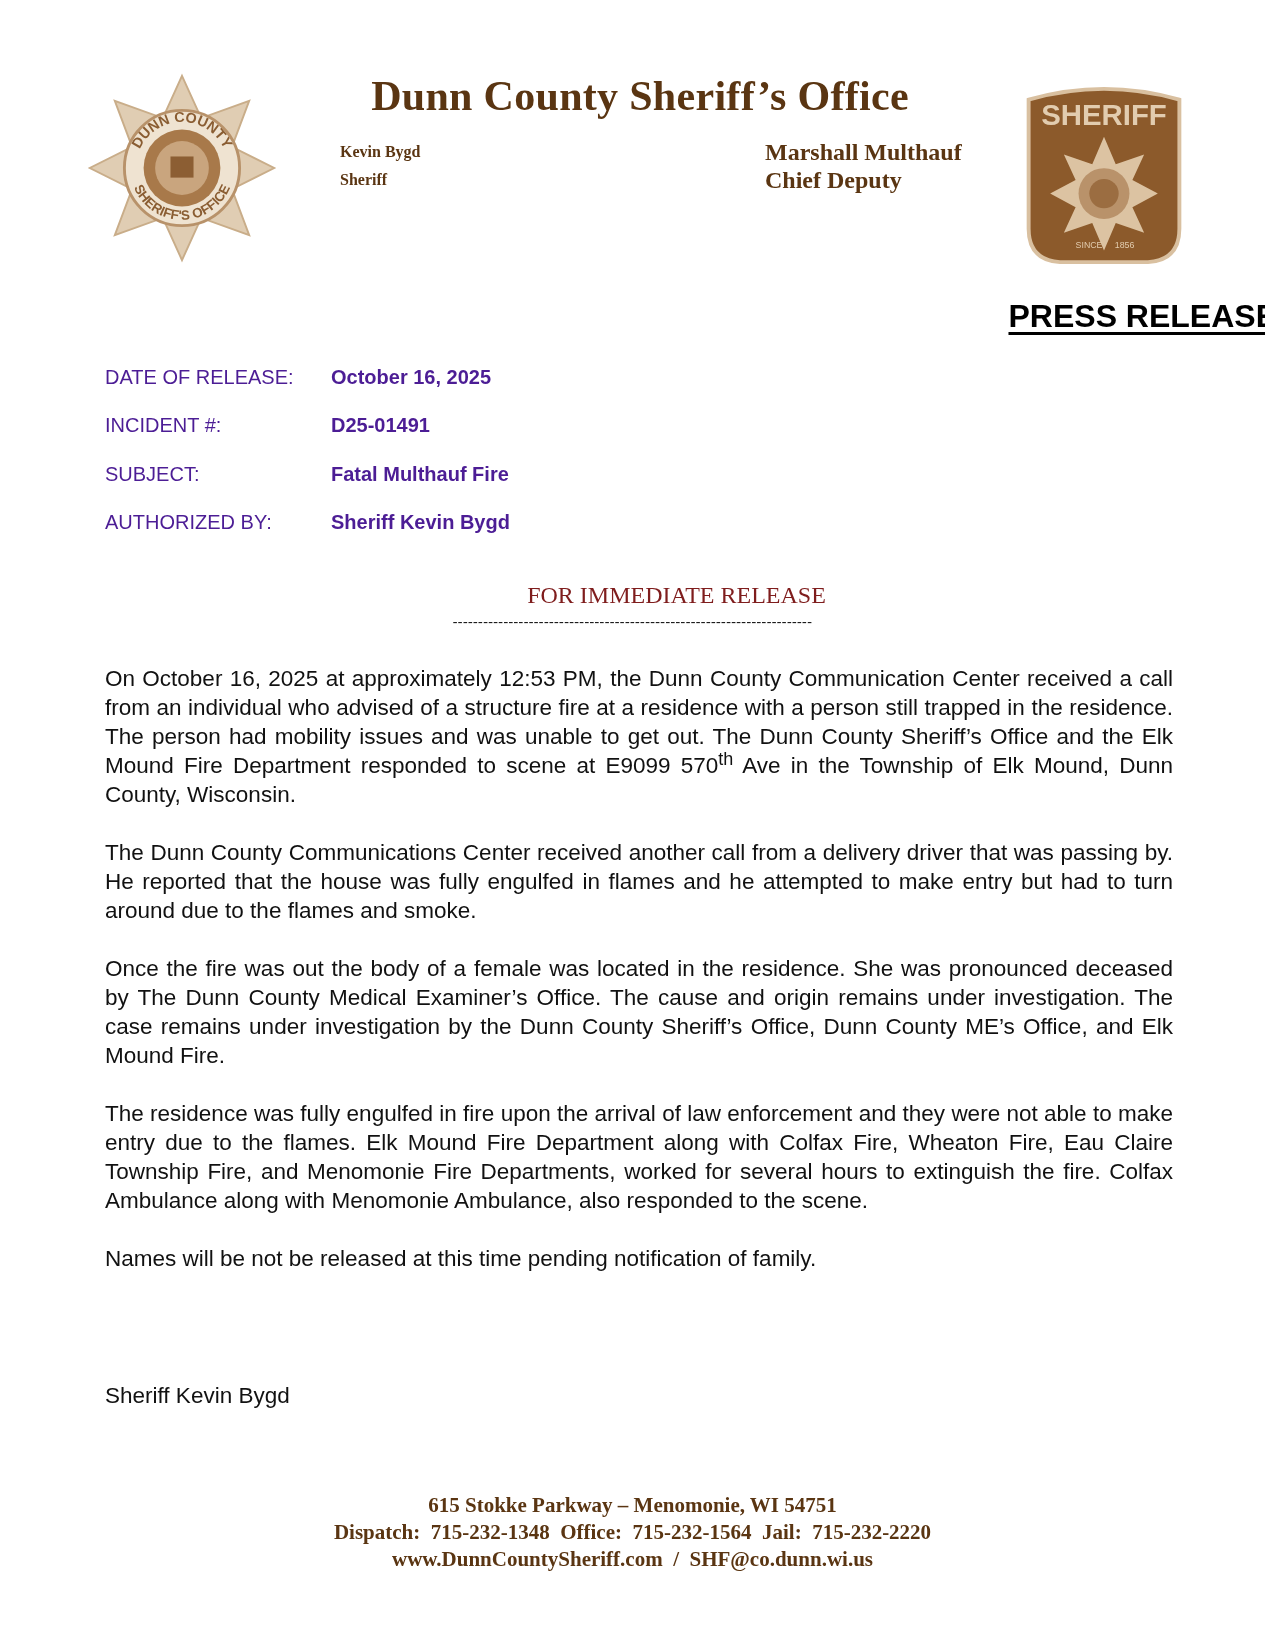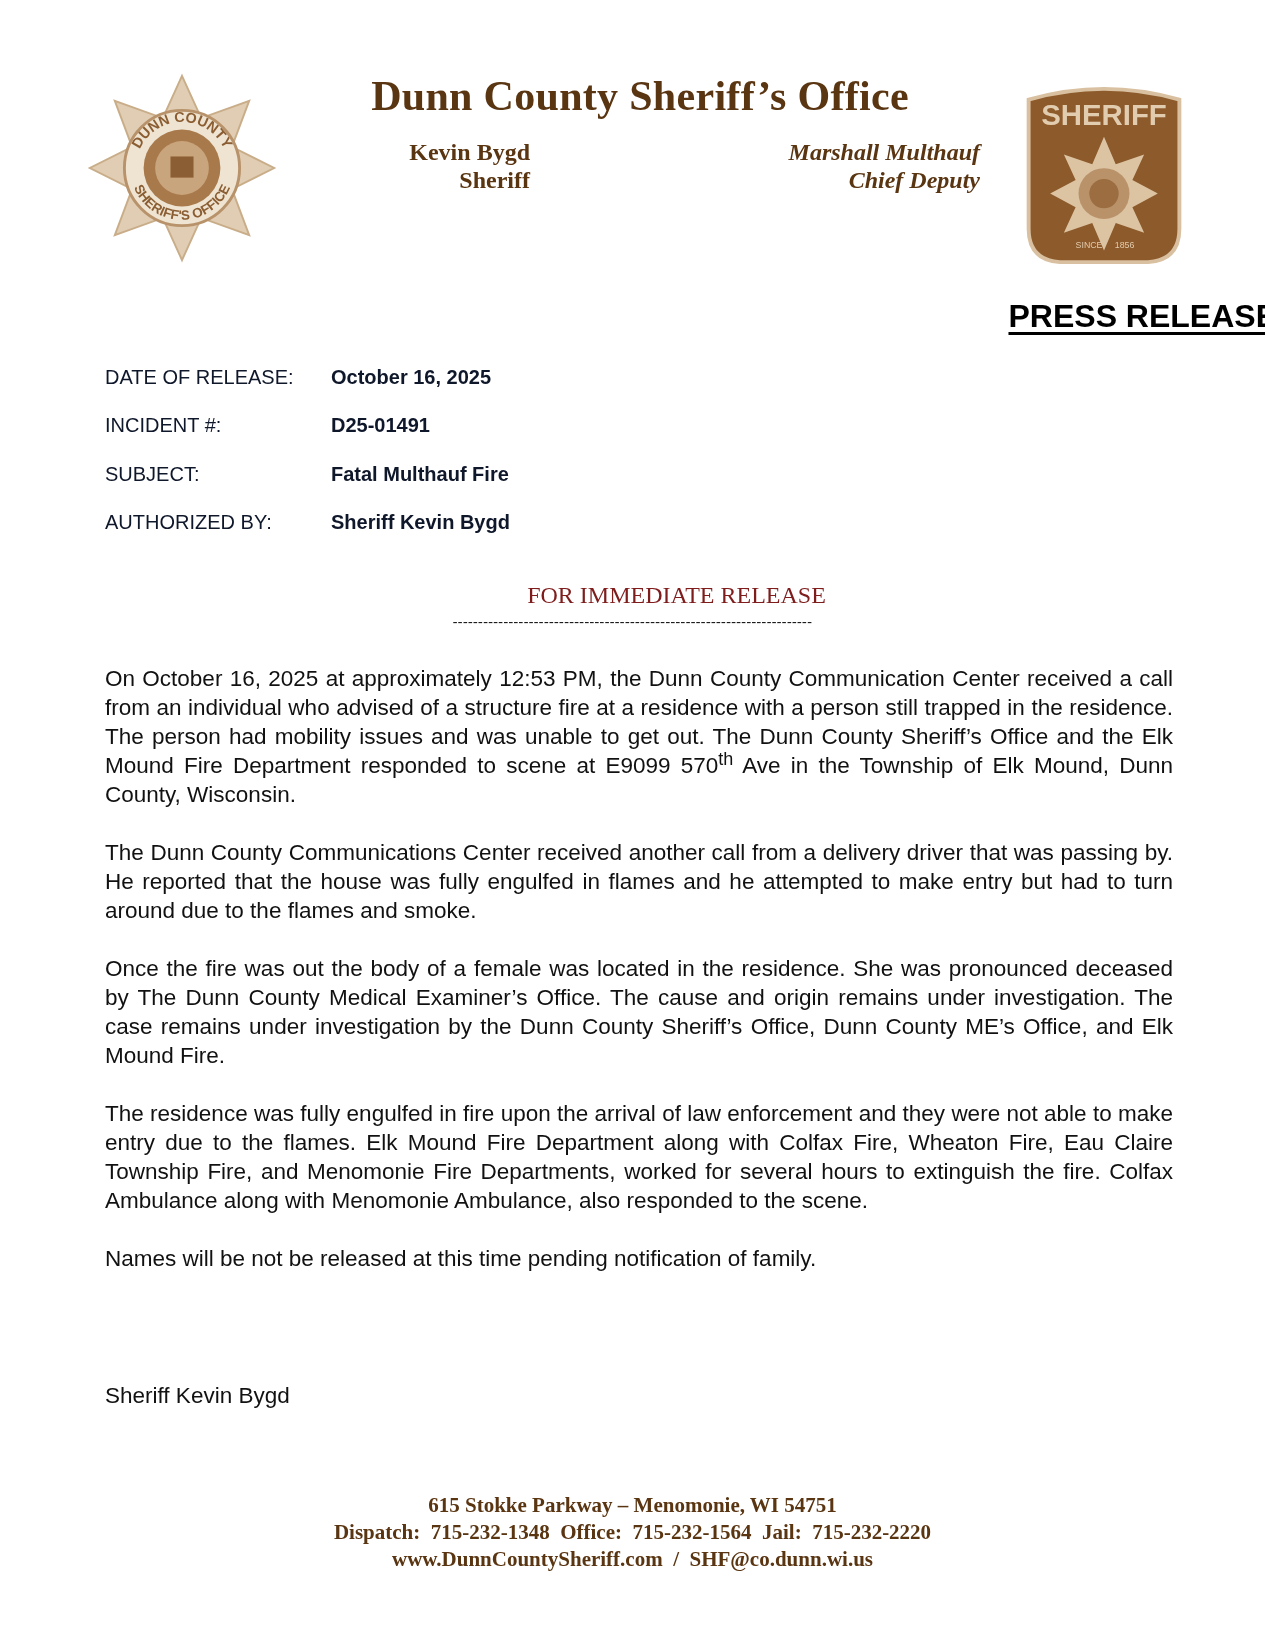--- a/index.html
+++ b/index.html
@@ -6,30 +6,30 @@
     body { width: 1265px; height: 1637px; position: relative; overflow: hidden; }
     .serif { font-family: "Liberation Serif", "DejaVu Serif", serif; }
     .sans { font-family: "Liberation Sans", "DejaVu Sans", sans-serif; }
     .brown { color: #5a3512; }
 
     #badge-left { position: absolute; left: 86px; top: 72px; width: 192px; height: 192px; }
     #badge-right { position: absolute; left: 1020px; top: 82px; width: 168px; height: 186px; }
 
     #office-title { position: absolute; left: 330px; top: 72px; width: 620px; text-align: center;
       font-size: 42px; font-weight: bold; letter-spacing: 0.3px; }
-    #sheriff-block { position: absolute; left: 340px; top: 138px; width: 190px; text-align: right;
+    #sheriff-block { position: absolute; left: 340px; top: 138px; width: 190px; text-align: left;
+      font-size: 16px; font-weight: bold; line-height: 28px; }
+    #deputy-block { position: absolute; left: 765px; top: 138px; width: 240px; text-align: left;
       font-size: 24px; font-weight: bold; line-height: 28px; }
-    #deputy-block { position: absolute; left: 740px; top: 138px; width: 240px; text-align: right;
-      font-size: 24px; font-weight: bold; line-height: 28px; font-style: italic; }
 
     #press-title { position: absolute; left: 0; width: 1265px; top: 298px; text-align: right; padding-left: 12px; }
     #press-title span { font-size: 32px; font-weight: bold; text-decoration: underline;
       text-decoration-thickness: 3px; text-underline-offset: 5px; color: #000; }
 
-    .meta-row { position: absolute; left: 105px; font-size: 20px; color: #0f172a; }
+    .meta-row { position: absolute; left: 105px; font-size: 20px; color: #4c1d95; }
     .meta-label { display: inline-block; width: 226px; }
     .meta-value { font-weight: bold; }
 
     #for-release { position: absolute; left: 0; width: 1265px; top: 582px; text-align: center;
       font-size: 24px; color: #7f1d1d; padding-left: 44px; }
     #divider-dashes { position: absolute; left: 0; width: 1265px; top: 614px; text-align: center;
       font-size: 14px; color: #111; letter-spacing: 0.4px; white-space: nowrap; overflow: hidden; }
 
     #body-text { position: absolute; left: 105px; top: 664px; width: 1068px;
       font-size: 22.5px; line-height: 29px; color: #111; text-align: justify; }

